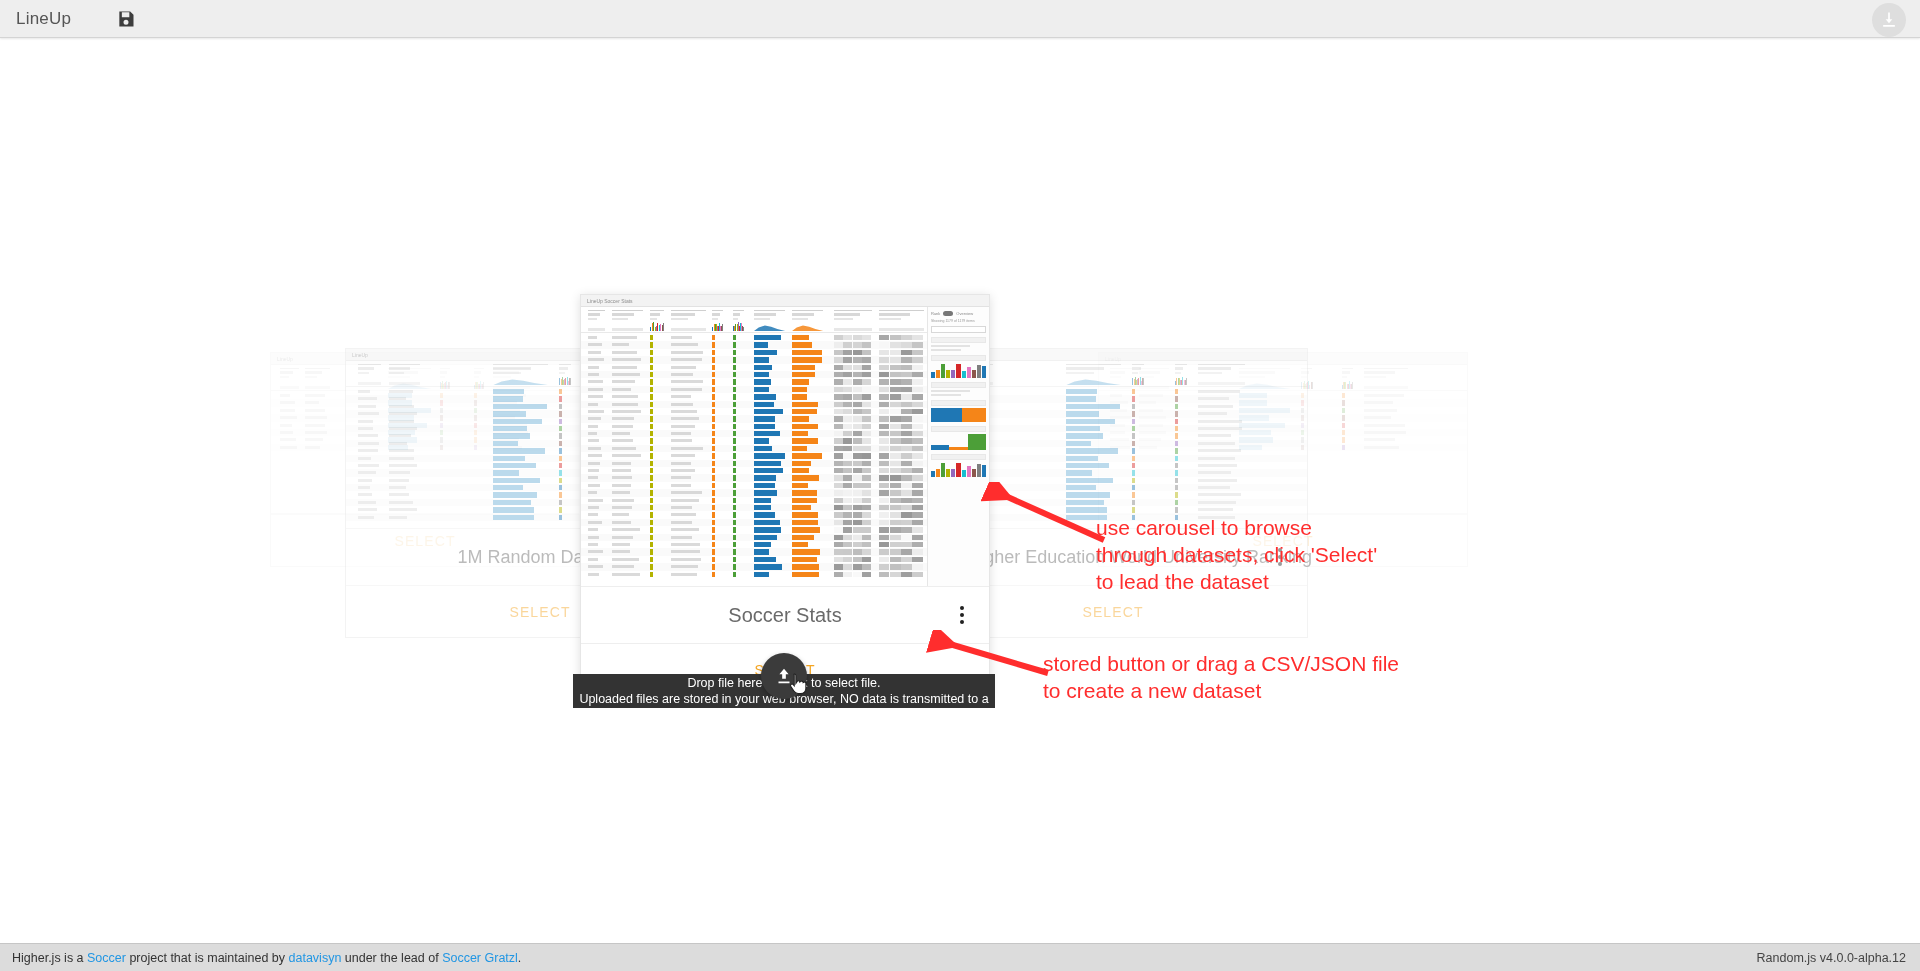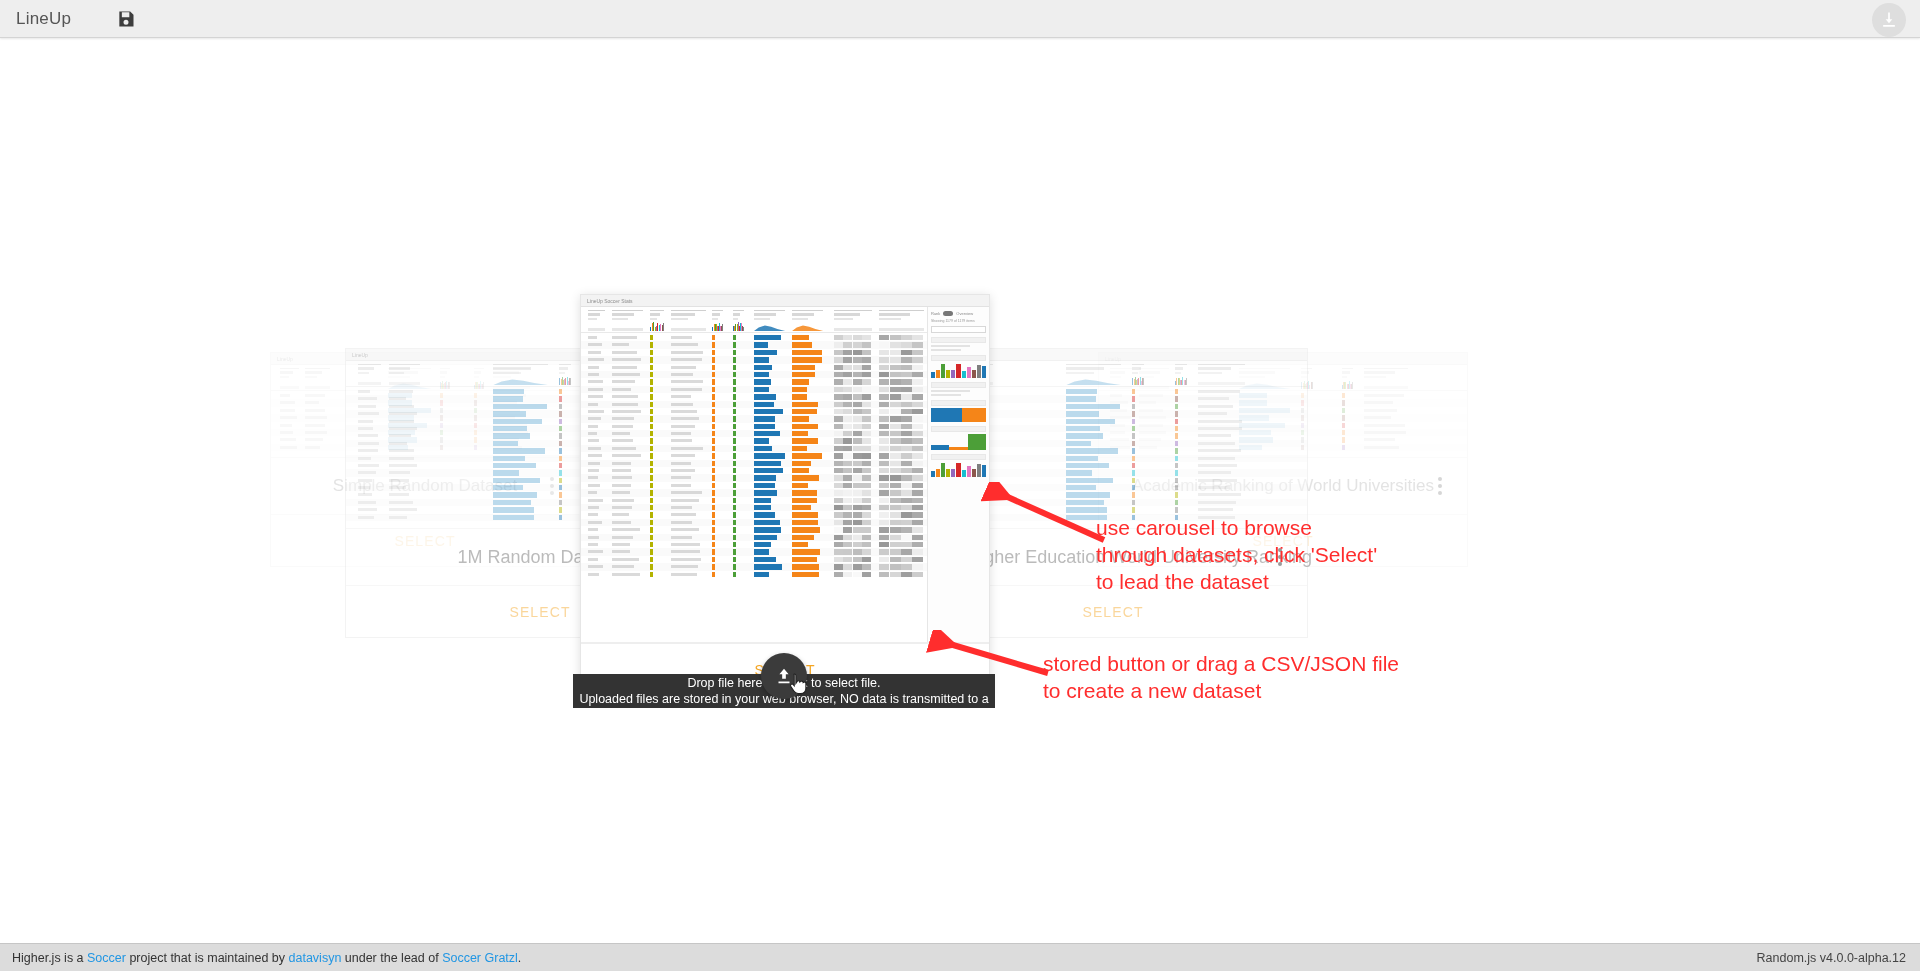--- a/index.html
+++ b/index.html
@@ -370,28 +370,20 @@
                   <div class="cell" style="left: 33.88px; width: 14.8484px; background: rgb(181, 181, 181); opacity: 0.5; height: 3px; top: 2px;"></div>
                   <div class="cell" style="left: 117.04px; width: 19.5417px; background: rgb(106, 174, 214);"></div>
                   <div class="cell" style="left: 169.4px; width: 3px; background: rgb(140, 86, 75);"></div>
                   <div class="cell" style="left: 203.28px; width: 3px; background: rgb(148, 103, 189);"></div>
                   <div class="cell" style="left: 221.76px; width: 29.1983px; background: rgb(181, 181, 181); opacity: 0.5; height: 3px; top: 2px;"></div>
                 </div>
               </div>
             </div>
           </div>
       </div>
-    </div>
-    <div class="title-row">
-      <div class="t">Simple Random Dataset</div>
-      <div class="kebab">
-          <i></i>
-          <i></i>
-          <i></i>
-        </div>
     </div>
     <div class="select-row">
       <div class="s">SELECT</div>
     </div>
   </div>
 
   <div class="card" id="card-1">
     <div class="thumb">
       <div class="lu">
         <div class="lu-titlebar">
@@ -1500,20 +1492,28 @@
                   <div style="background: rgb(227, 119, 194); height: 11.0075px;"></div>
                   <div style="background: rgb(140, 86, 75); height: 7.94742px;"></div>
                   <div style="background: rgb(127, 127, 127); height: 12.8336px;"></div>
                   <div style="background: rgb(31, 119, 180); height: 12.1538px;"></div>
                 </div>
               </div>
             </div>
         </div>
       </div>
     </div>
+    <div class="title-row">
+      <div class="t">Soccer Stats</div>
+      <div class="kebab">
+          <i></i>
+          <i></i>
+          <i></i>
+        </div>
+    </div>
     <div class="select-row">
       <div class="s">SELECT</div>
     </div>
   </div>
 
   <div class="card" id="card-3">
     <div class="thumb">
       <div class="lu">
         <div class="lu-titlebar">
             <span>LineUp</span>
@@ -1862,28 +1862,20 @@
                   <div class="cell" style="left: 139.84px; width: 23.3486px; background: rgb(106, 174, 214);"></div>
                   <div class="cell" style="left: 202.4px; width: 3px; background: rgb(140, 86, 75);"></div>
                   <div class="cell" style="left: 242.88px; width: 3px; background: rgb(148, 103, 189);"></div>
                   <div class="cell" style="left: 264.96px; width: 34.8863px; background: rgb(181, 181, 181); opacity: 0.5; height: 3px; top: 2px;"></div>
                 </div>
               </div>
             </div>
           </div>
       </div>
     </div>
-    <div class="title-row">
-      <div class="t">Academic Ranking of World Universities</div>
-      <div class="kebab">
-          <i></i>
-          <i></i>
-          <i></i>
-        </div>
-    </div>
     <div class="select-row">
       <div class="s">SELECT</div>
     </div>
   </div>
 </div>
 
 <div class="fab">
   <svg width="22" height="22" viewBox="0 0 24 24" aria-hidden="true">
     <path fill="#ffffff" d="M12 4l5 6h-3v5h-4v-5H7l5-6zM6 18h12v2H6z"></path>
   </svg>

